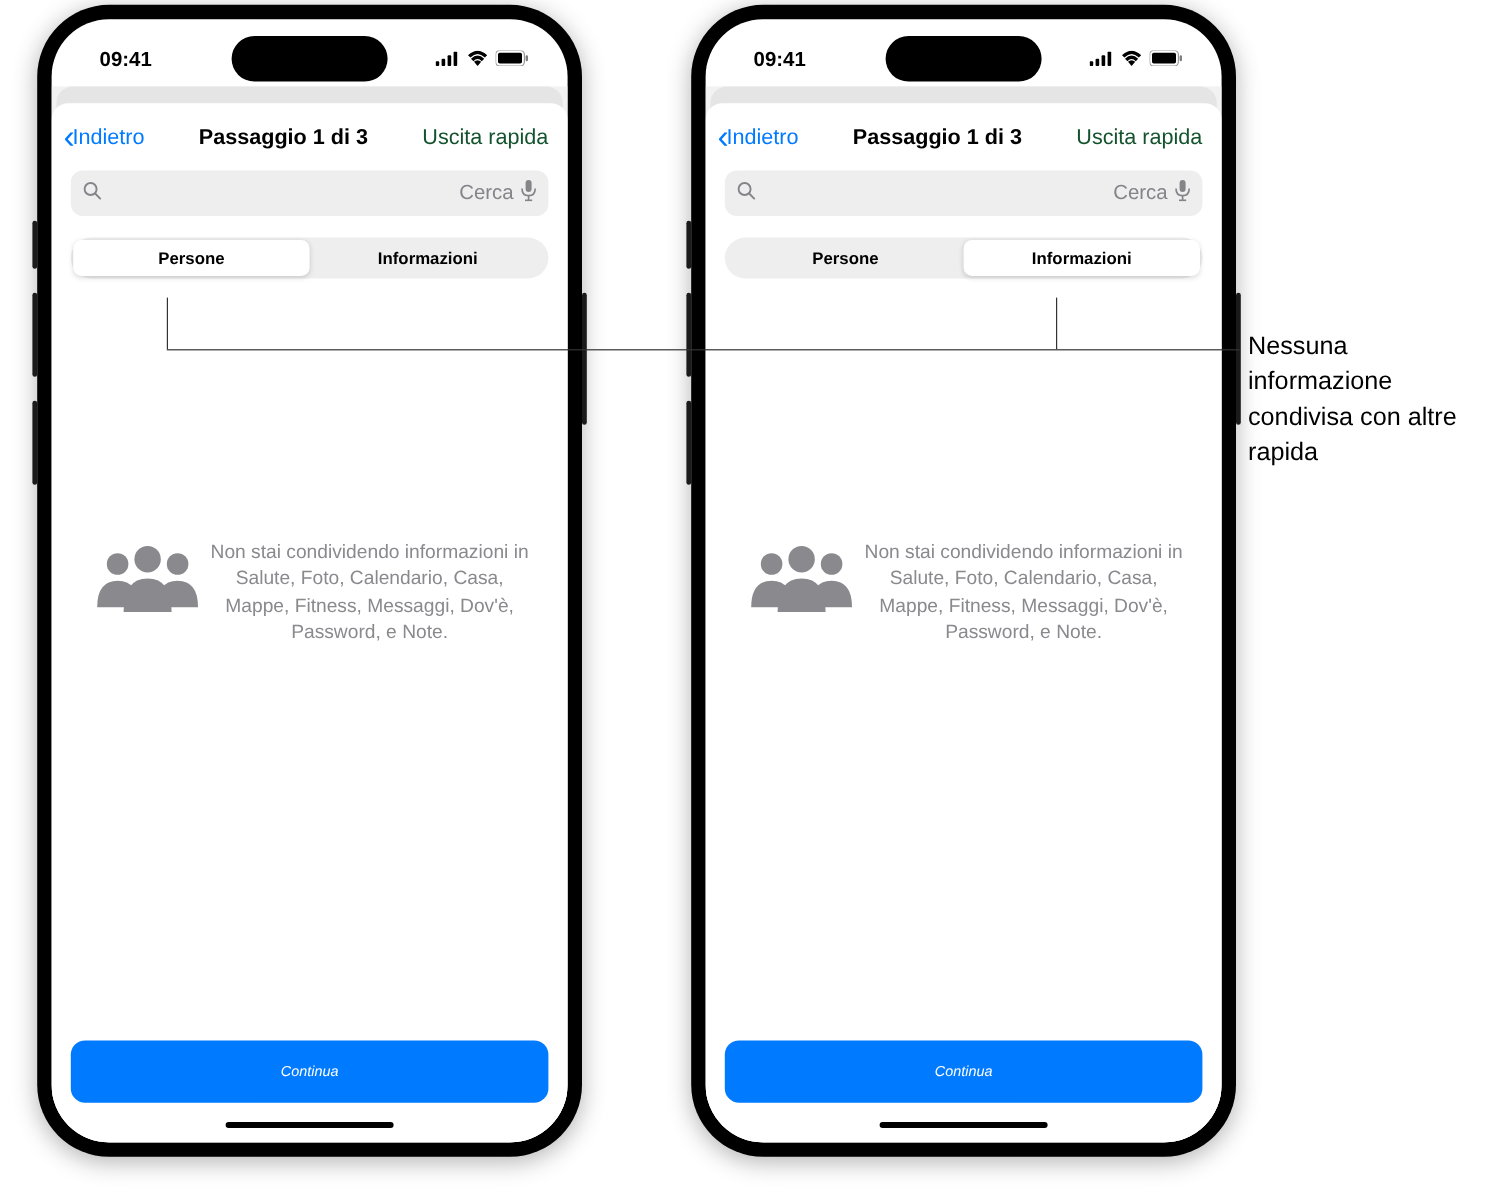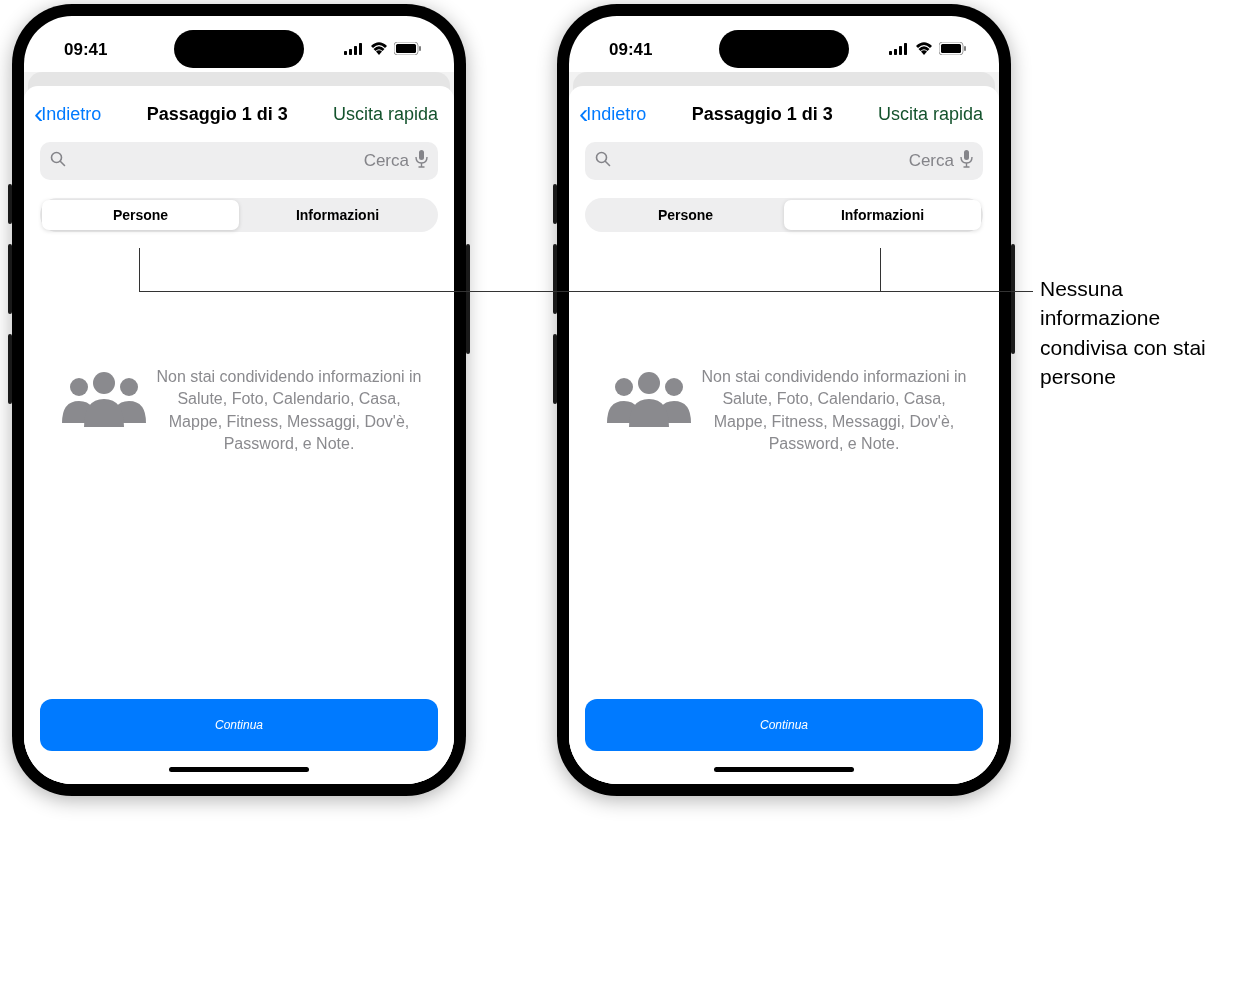--- a/index.html
+++ b/index.html
@@ -6,25 +6,26 @@
   body {
     font-family: -apple-system, BlinkMacSystemFont, "Segoe UI", sans-serif;
     background: #fff;
     width: 1253px;
     height: 995px;
     position: relative;
   }
   .phone {
     position: absolute;
     width: 454px;
-    height: 792px;
+    height: 960px;
     border-radius: 60px;
     background: #000;
     padding: 12px;
     box-shadow: 0 4px 20px rgba(0,0,0,0.3);
+    margin-left: 19px;
   }
   .phone-left { left: 12px; top: 4px; }
   .phone-right { left: 557px; top: 4px; }
   .phone-side-btn {
     position: absolute;
     background: #1a1a1a;
     border-radius: 2px;
   }
   .side-right { right: -4px; top: 240px; width: 4px; height: 110px; }
   .side-left1 { left: -4px; top: 180px; width: 4px; height: 40px; }
@@ -365,13 +366,13 @@
         <div class="home-indicator"></div>
       </div>
     </div>
   </div>
 </div>
 
 <div class="callout-line-v" style="left:139px; top:248px; height:43px;"></div>
 <div class="callout-line-v" style="left:880px; top:248px; height:43px;"></div>
 <div class="callout-line" style="left:139px; top:291px; width:894px;"></div>
 
-<div class="callout">Nessuna informazione condivisa con stai persone</div>
+<div class="callout">Nessuna informazione condivisa con altre rapida</div>
 
 </body></html>

